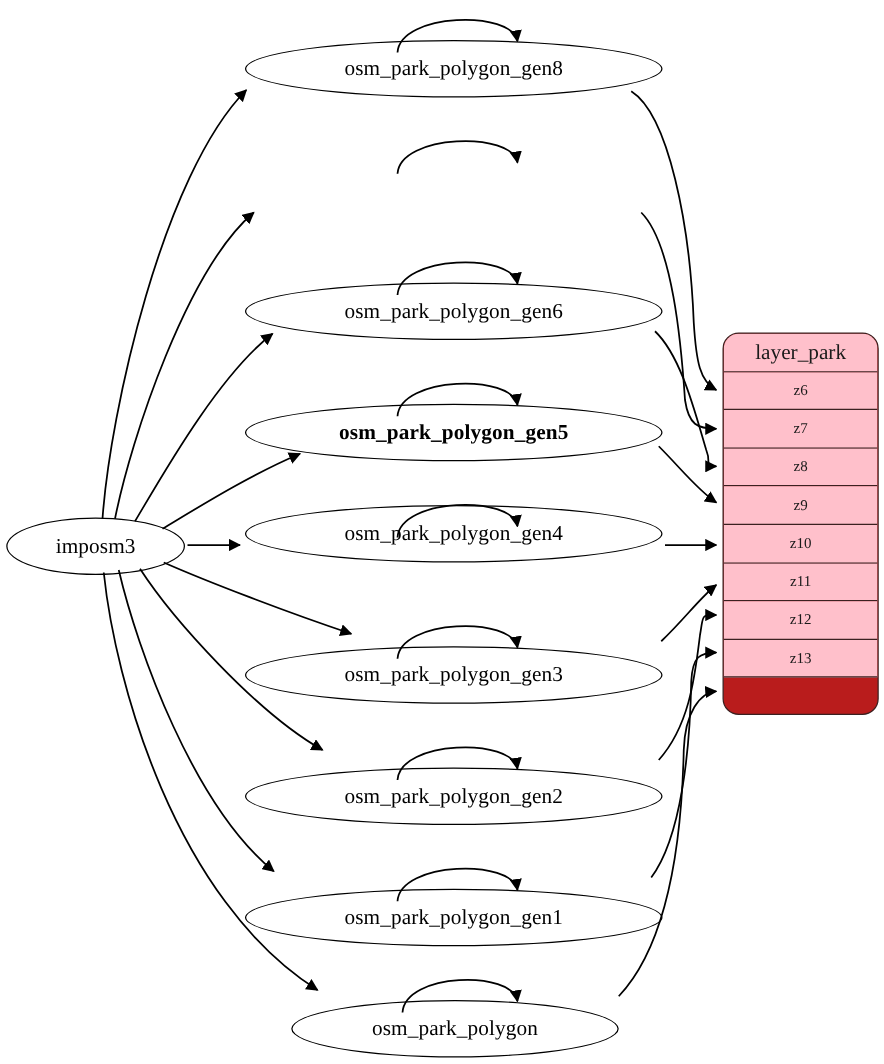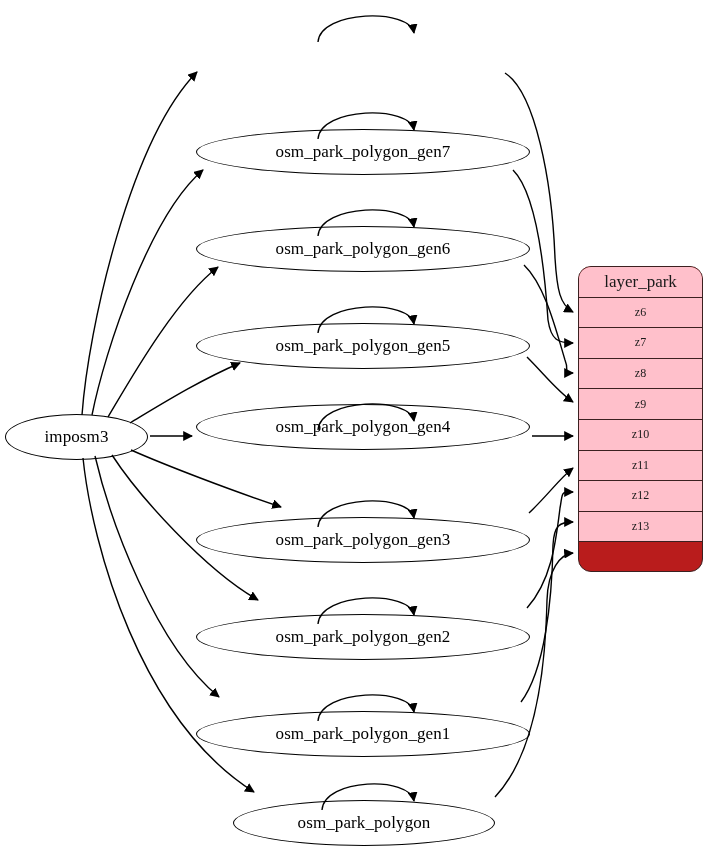--- a/index.html
+++ b/index.html
@@ -109,30 +109,30 @@
       <path d="M 527,608 C 552,580 556,540 560,508 C 563,492 560,492 573,492"></path>
       <path d="M 521,702 C 545,670 552,600 553,545 C 554,525 560,522 573,522"></path>
       <path d="M 495,797 C 530,760 545,690 547,600 C 548,570 560,554 573,553"></path>
     </g>
   </svg>
 
   <div class="node-ellipse" style="left:5px; top:414px; width:143px; height:46px;">
     <span class="node-label">imposm3</span>
   </div>
 
+  <div class="node-ellipse" style="left:196px; top:32px; width:334px; height:46px;">
+    <span class="node-label">osm_park_polygon_gen8</span>
+  </div>
 
-  <div class="node-ellipse" style="left:196px; top:129px; width:334px; height:46px;">
-    <span class="node-label">osm_park_polygon_gen7</span>
-  </div>
 
   <div class="node-ellipse" style="left:196px; top:226px; width:334px; height:46px;">
     <span class="node-label">osm_park_polygon_gen6</span>
   </div>
 
-  <div class="node-ellipse" style="left:196px; top:323px; width:334px; height:46px;">
+  <div class="node-ellipse" style="left:196px; top:323px; width:334px; height:46px;font-weight:bold;">
     <span class="node-label">osm_park_polygon_gen5</span>
   </div>
 
   <div class="node-ellipse" style="left:196px; top:404px; width:334px; height:46px;">
     <span class="node-label">osm_park_polygon_gen4</span>
   </div>
 
   <div class="node-ellipse" style="left:196px; top:517px; width:334px; height:46px;">
     <span class="node-label">osm_park_polygon_gen3</span>
   </div>

